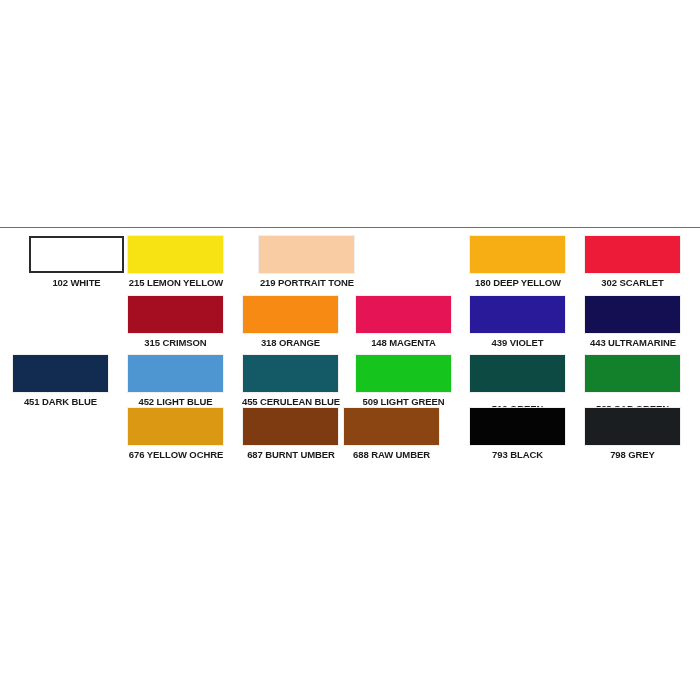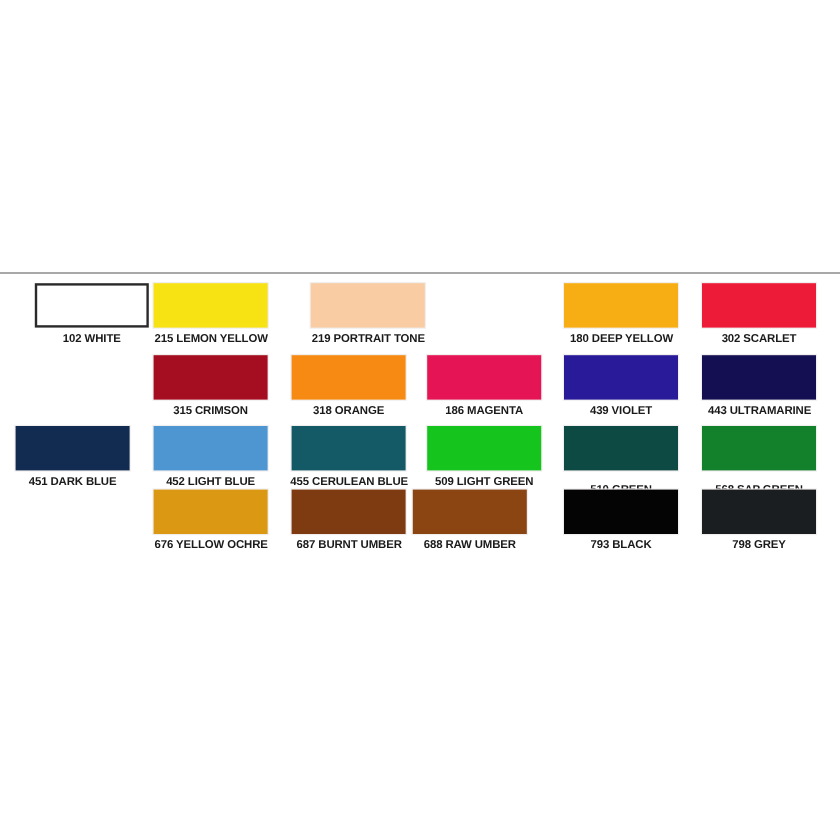--- a/index.html
+++ b/index.html
@@ -100,21 +100,21 @@
       <div class="swatch-cell" style="left: 128px; top: 64px;">
         <div class="swatch-chip" style="background: rgb(165, 14, 32); width: 95px; height: 37px;"></div>
         <div class="swatch-label">315 CRIMSON</div>
       </div>
       <div class="swatch-cell" style="left: 243px; top: 64px;">
         <div class="swatch-chip" style="background: rgb(246, 138, 18); width: 95px; height: 37px;"></div>
         <div class="swatch-label">318 ORANGE</div>
       </div>
       <div class="swatch-cell" style="left: 356px; top: 64px;">
         <div class="swatch-chip" style="background: rgb(229, 21, 85); width: 95px; height: 37px;"></div>
-        <div class="swatch-label">186 MAGENTA</div>
+        <div class="swatch-label">148 MAGENTA</div>
       </div>
       <div class="swatch-cell" style="left: 470px; top: 64px;">
         <div class="swatch-chip" style="background: rgb(41, 26, 154); width: 95px; height: 37px;"></div>
         <div class="swatch-label">439 VIOLET</div>
       </div>
       <div class="swatch-cell" style="left: 585px; top: 64px;">
         <div class="swatch-chip" style="background: rgb(20, 15, 82); width: 95px; height: 37px;"></div>
         <div class="swatch-label wide">443 ULTRAMARINE</div>
       </div>
       <div class="swatch-cell" style="left: 13px; top: 123px;">

